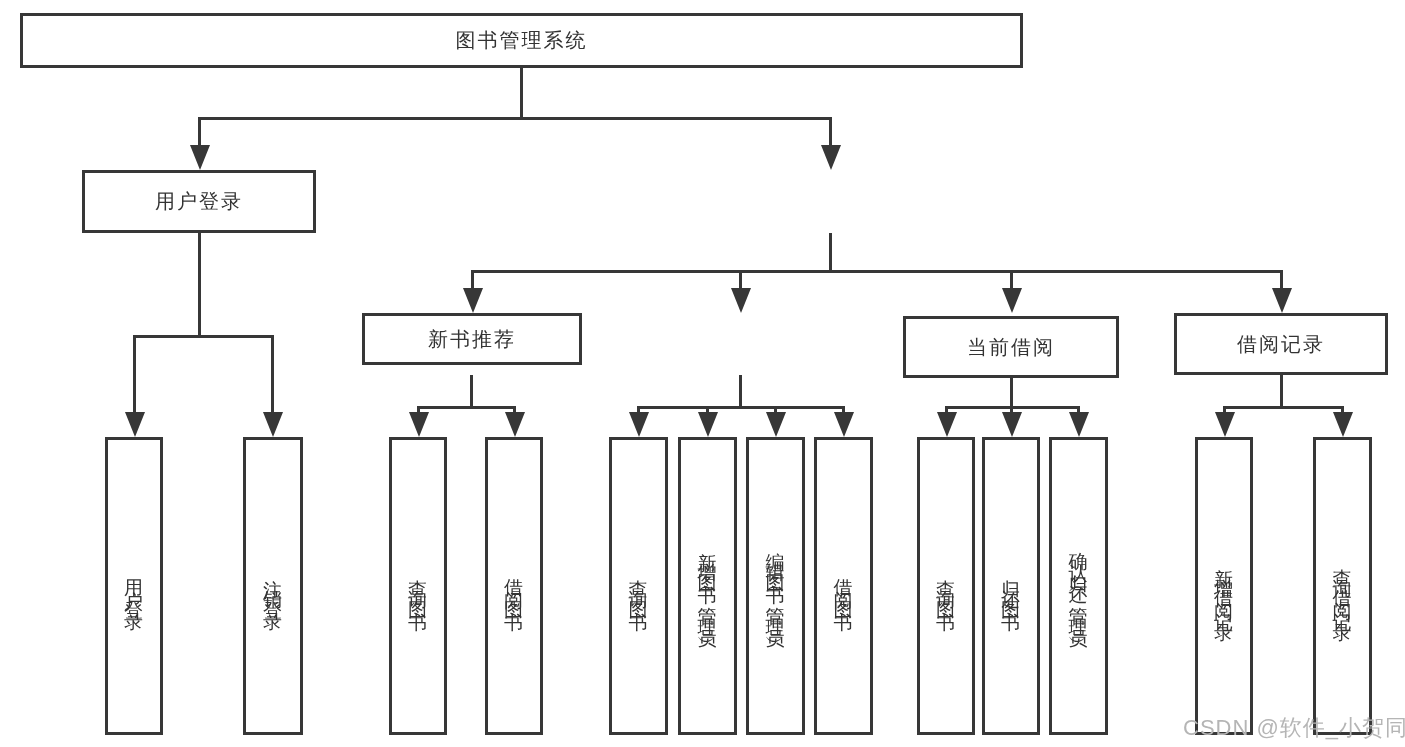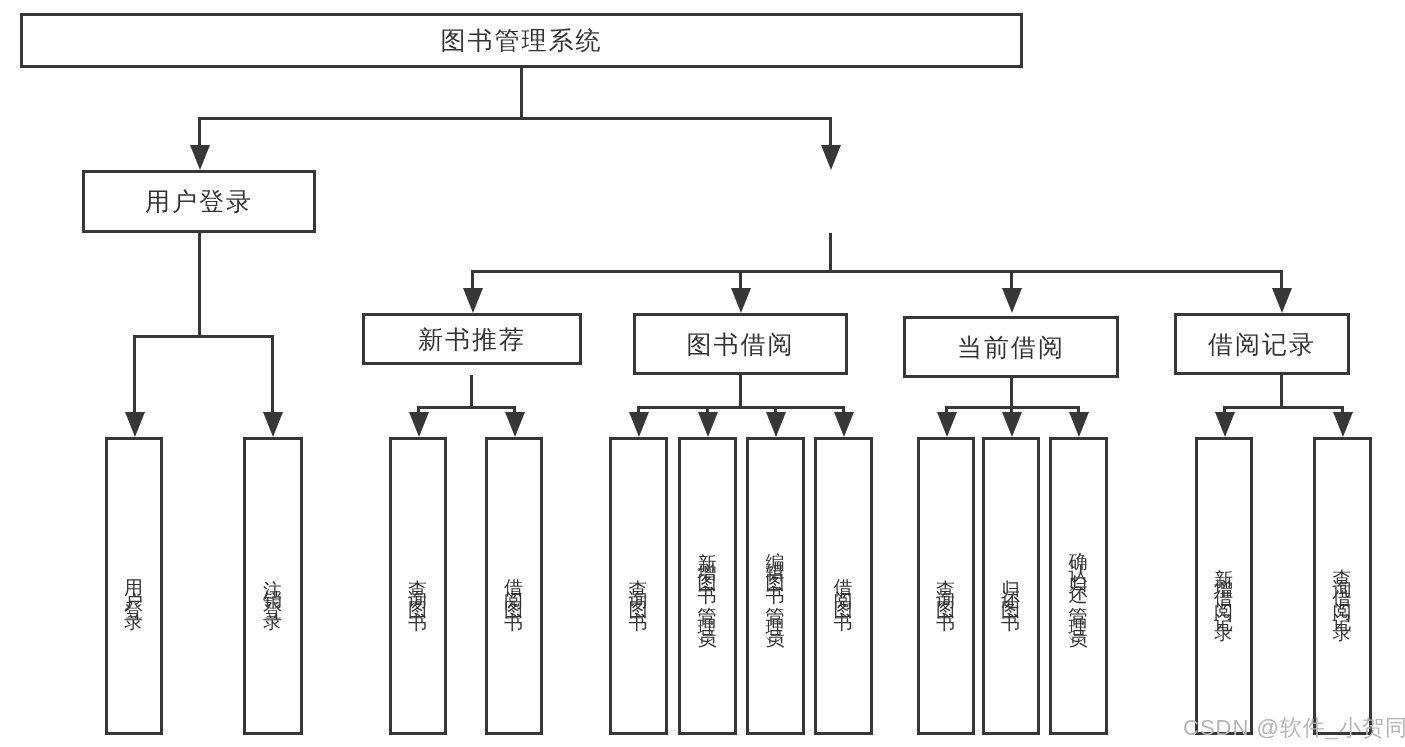--- a/index.html
+++ b/index.html
@@ -19,21 +19,21 @@
     position: absolute;
     box-sizing: border-box;
     border: 3px solid var(--line, #373737);
     background: #ffffff;
     display: flex;
     align-items: center;
     justify-content: center;
   }
   .lbl {
     color: var(--text, #333333);
-    font-size: 25px;
+    font-size: 20px;
     letter-spacing: 2px;
     white-space: nowrap;
   }
   .vlbl {
     color: var(--text, #333333);
     font-size: 19px;
     writing-mode: vertical-rl;
     text-orientation: mixed;
     letter-spacing: 11px;
     line-height: 1;
@@ -96,27 +96,24 @@
   <div class="line" style="left:829px;top:233px;width:3px;height:40px"></div>
   <div class="line" style="left:471px;top:270px;width:811px;height:3px"></div>
   <div class="drop" style="left:471px;top:270px;height:18px"></div>
   <div class="drop" style="left:739px;top:270px;height:18px"></div>
   <div class="drop" style="left:1010px;top:270px;height:18px"></div>
   <div class="drop" style="left:1280px;top:270px;height:18px"></div>
 
   <div class="box" style="left:362px;top:313px;width:220px;height:52px">
     <span class="lbl">新书推荐</span>
   </div>
-  <div class="box" style="left:633px;top:313px;width:215px;height:62px">
-    <span class="lbl">图书借阅</span>
-  </div>
   <div class="box" style="left:903px;top:316px;width:216px;height:62px">
     <span class="lbl">当前借阅</span>
   </div>
-  <div class="box" style="left:1174px;top:313px;width:176px;height:62px">
+  <div class="box" style="left:1174px;top:313px;width:214px;height:62px">
     <span class="lbl">借阅记录</span>
   </div>
 
   <div class="line" style="left:470px;top:375px;width:3px;height:34px"></div>
   <div class="line" style="left:417px;top:406px;width:99px;height:3px"></div>
   <div class="drop" style="left:417px;top:406px;height:6px"></div>
   <div class="drop" style="left:513px;top:406px;height:6px"></div>
 
   <div class="line" style="left:739px;top:375px;width:3px;height:34px"></div>
   <div class="line" style="left:637px;top:406px;width:208px;height:3px"></div>

